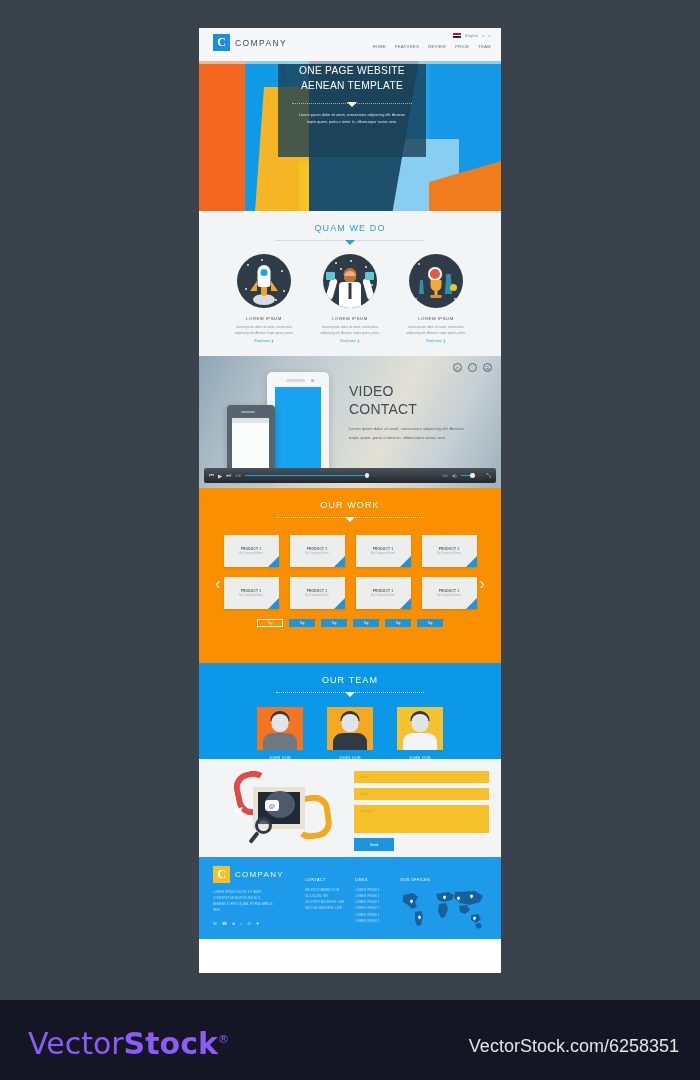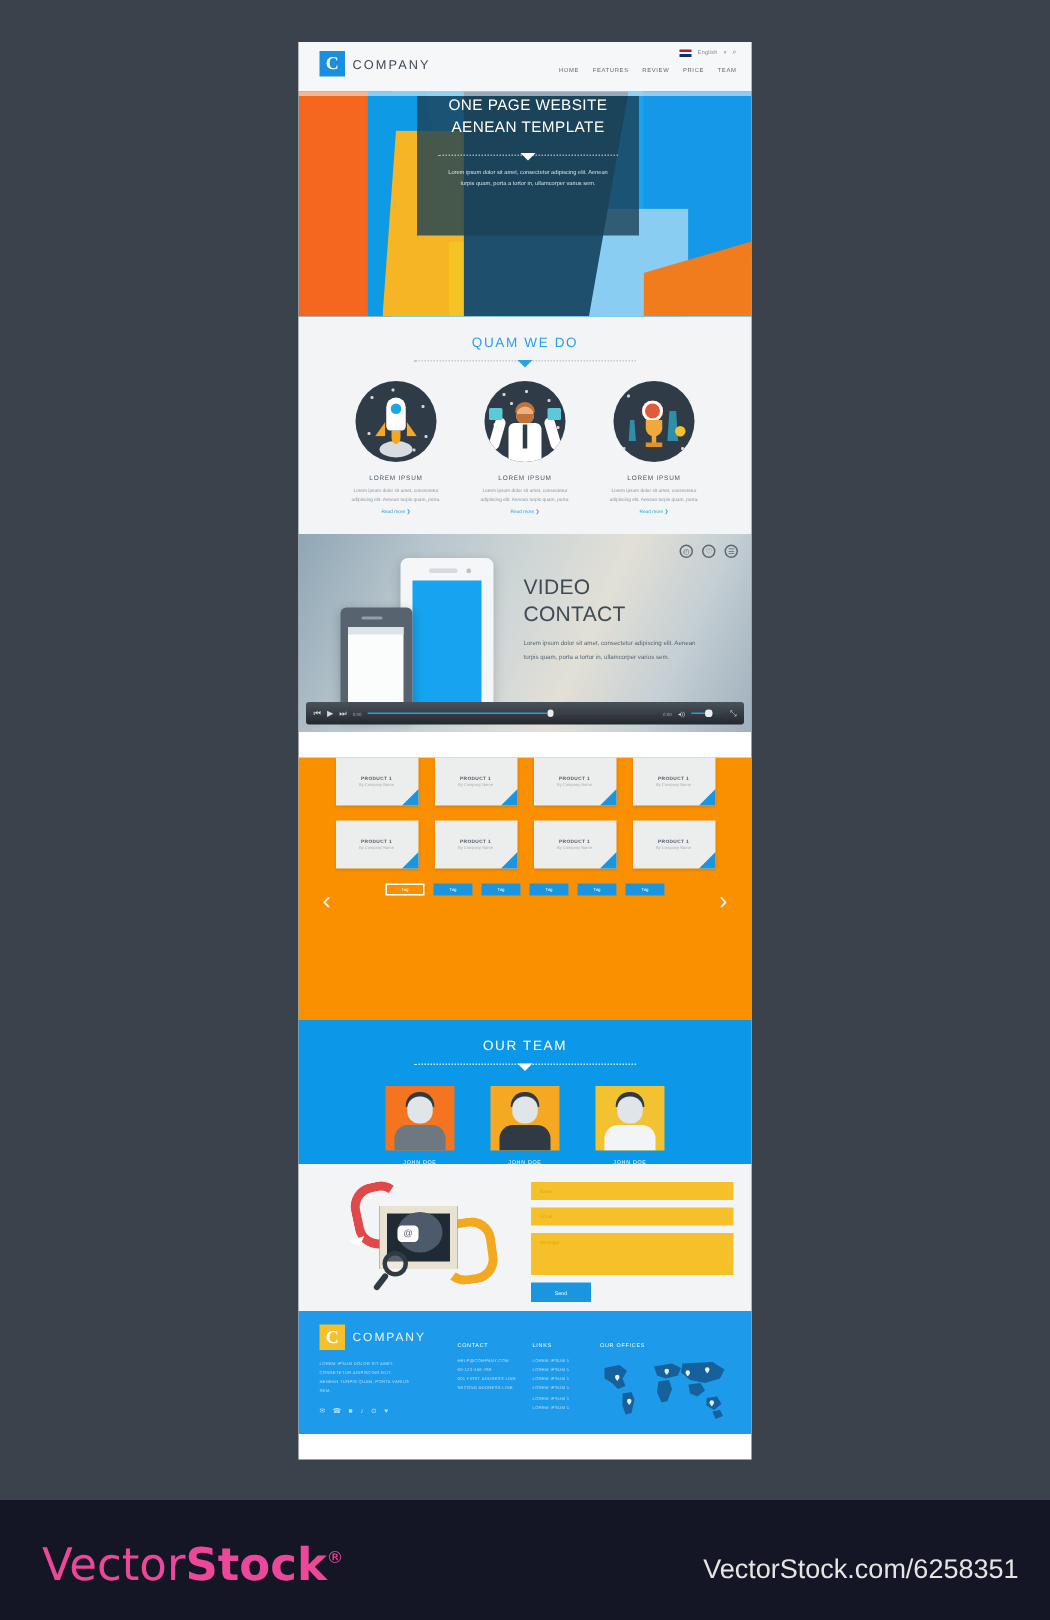--- a/index.html
+++ b/index.html
@@ -196,21 +196,21 @@
   .fcol h5 { font-size:3.6px; color:#fff; letter-spacing:.5px; font-weight:400; margin-bottom:5px; }
   .fcol div { font-size:2.8px; color:#bcdff7; line-height:2.2; letter-spacing:.2px; }
   .fcol.c1 { left:106px; width:48px; }
   .fcol.c2 { left:156px; width:44px; }
   .fcol.c3 { left:201px; width:92px; }
   .map { position:relative; width:88px; height:44px; margin-top:3px; }
   .map svg { width:88px; height:44px; }
 
   
   .wm { position:absolute; left:0; bottom:0; width:700px; height:80px; background:#141625; }
-  .wm-logo { position:absolute; left:28px; top:26px; font-size:30px; color:#ec4899; font-family:"DejaVu Sans", sans-serif; }
+  .wm-logo { position:absolute; left:28px; top:26px; font-size:30px; color:#8b5cf6; font-family:"DejaVu Sans", sans-serif; }
   .wm-logo .b { font-weight:bold; }
   .wm-logo sup { font-size:11px; }
   .wm-url { position:absolute; right:21px; top:36px; font-size:18px; color:#e5e5e5; }
 </style>
 </head>
 <body>
 
 <div class="page">
 
   <div class="hdr">
@@ -363,20 +363,24 @@
       <span class="vp-ico" style="font-size:4px">◂))</span>
       <span class="vp-vol">
         <span class="vp-volfill"></span>
           <span class="vp-volknob"></span>
       </span>
       <span class="vp-ico">⤡</span>
     </div>
   </div>
 
   <div class="work">
+    <div class="sect-title">
+      <h2>OUR WORK</h2>
+      <div class="divider"></div>
+    </div>
     <div class="arrow-l">‹</div>
     <div class="arrow-r">›</div>
     <div class="grid">
       <div class="prod">
           <b>PRODUCT 1</b>
           <i>By Company Name</i>
         </div>
       <div class="prod">
           <b>PRODUCT 1</b>
           <i>By Company Name</i>

